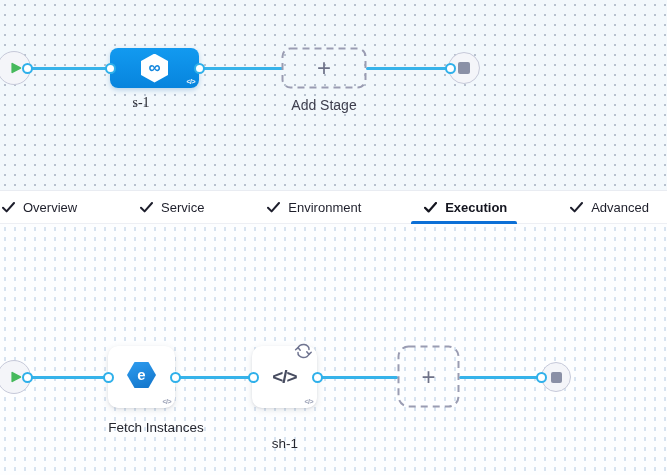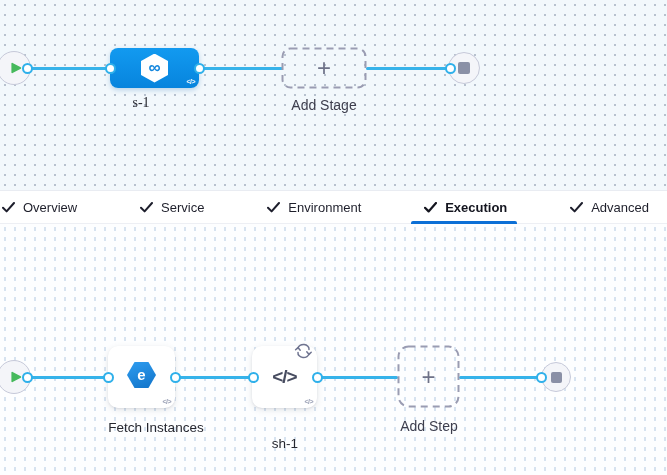--- a/index.html
+++ b/index.html
@@ -229,16 +229,15 @@
 
     <div class="ring" style="left:21.5px; top:147.5px;"></div>
     <div class="ring" style="left:102.5px; top:147.5px;"></div>
     <div class="ring" style="left:169.5px; top:147.5px;"></div>
     <div class="ring" style="left:247.5px; top:147.5px;"></div>
     <div class="ring" style="left:311.5px; top:147.5px;"></div>
     <div class="ring" style="left:535.5px; top:147.5px;"></div>
 
     <div class="node-label" style="left:86px; top:196px; font-size:13.5px;">Fetch Instances</div>
     <div class="node-label" style="left:215px; top:212px; font-size:13.5px;">sh-1</div>
-    <div class="node-label add-label" style="left:359px; top:194px;">Add Step</div>
   </div>
 
 </div>
 
 </body></html>

